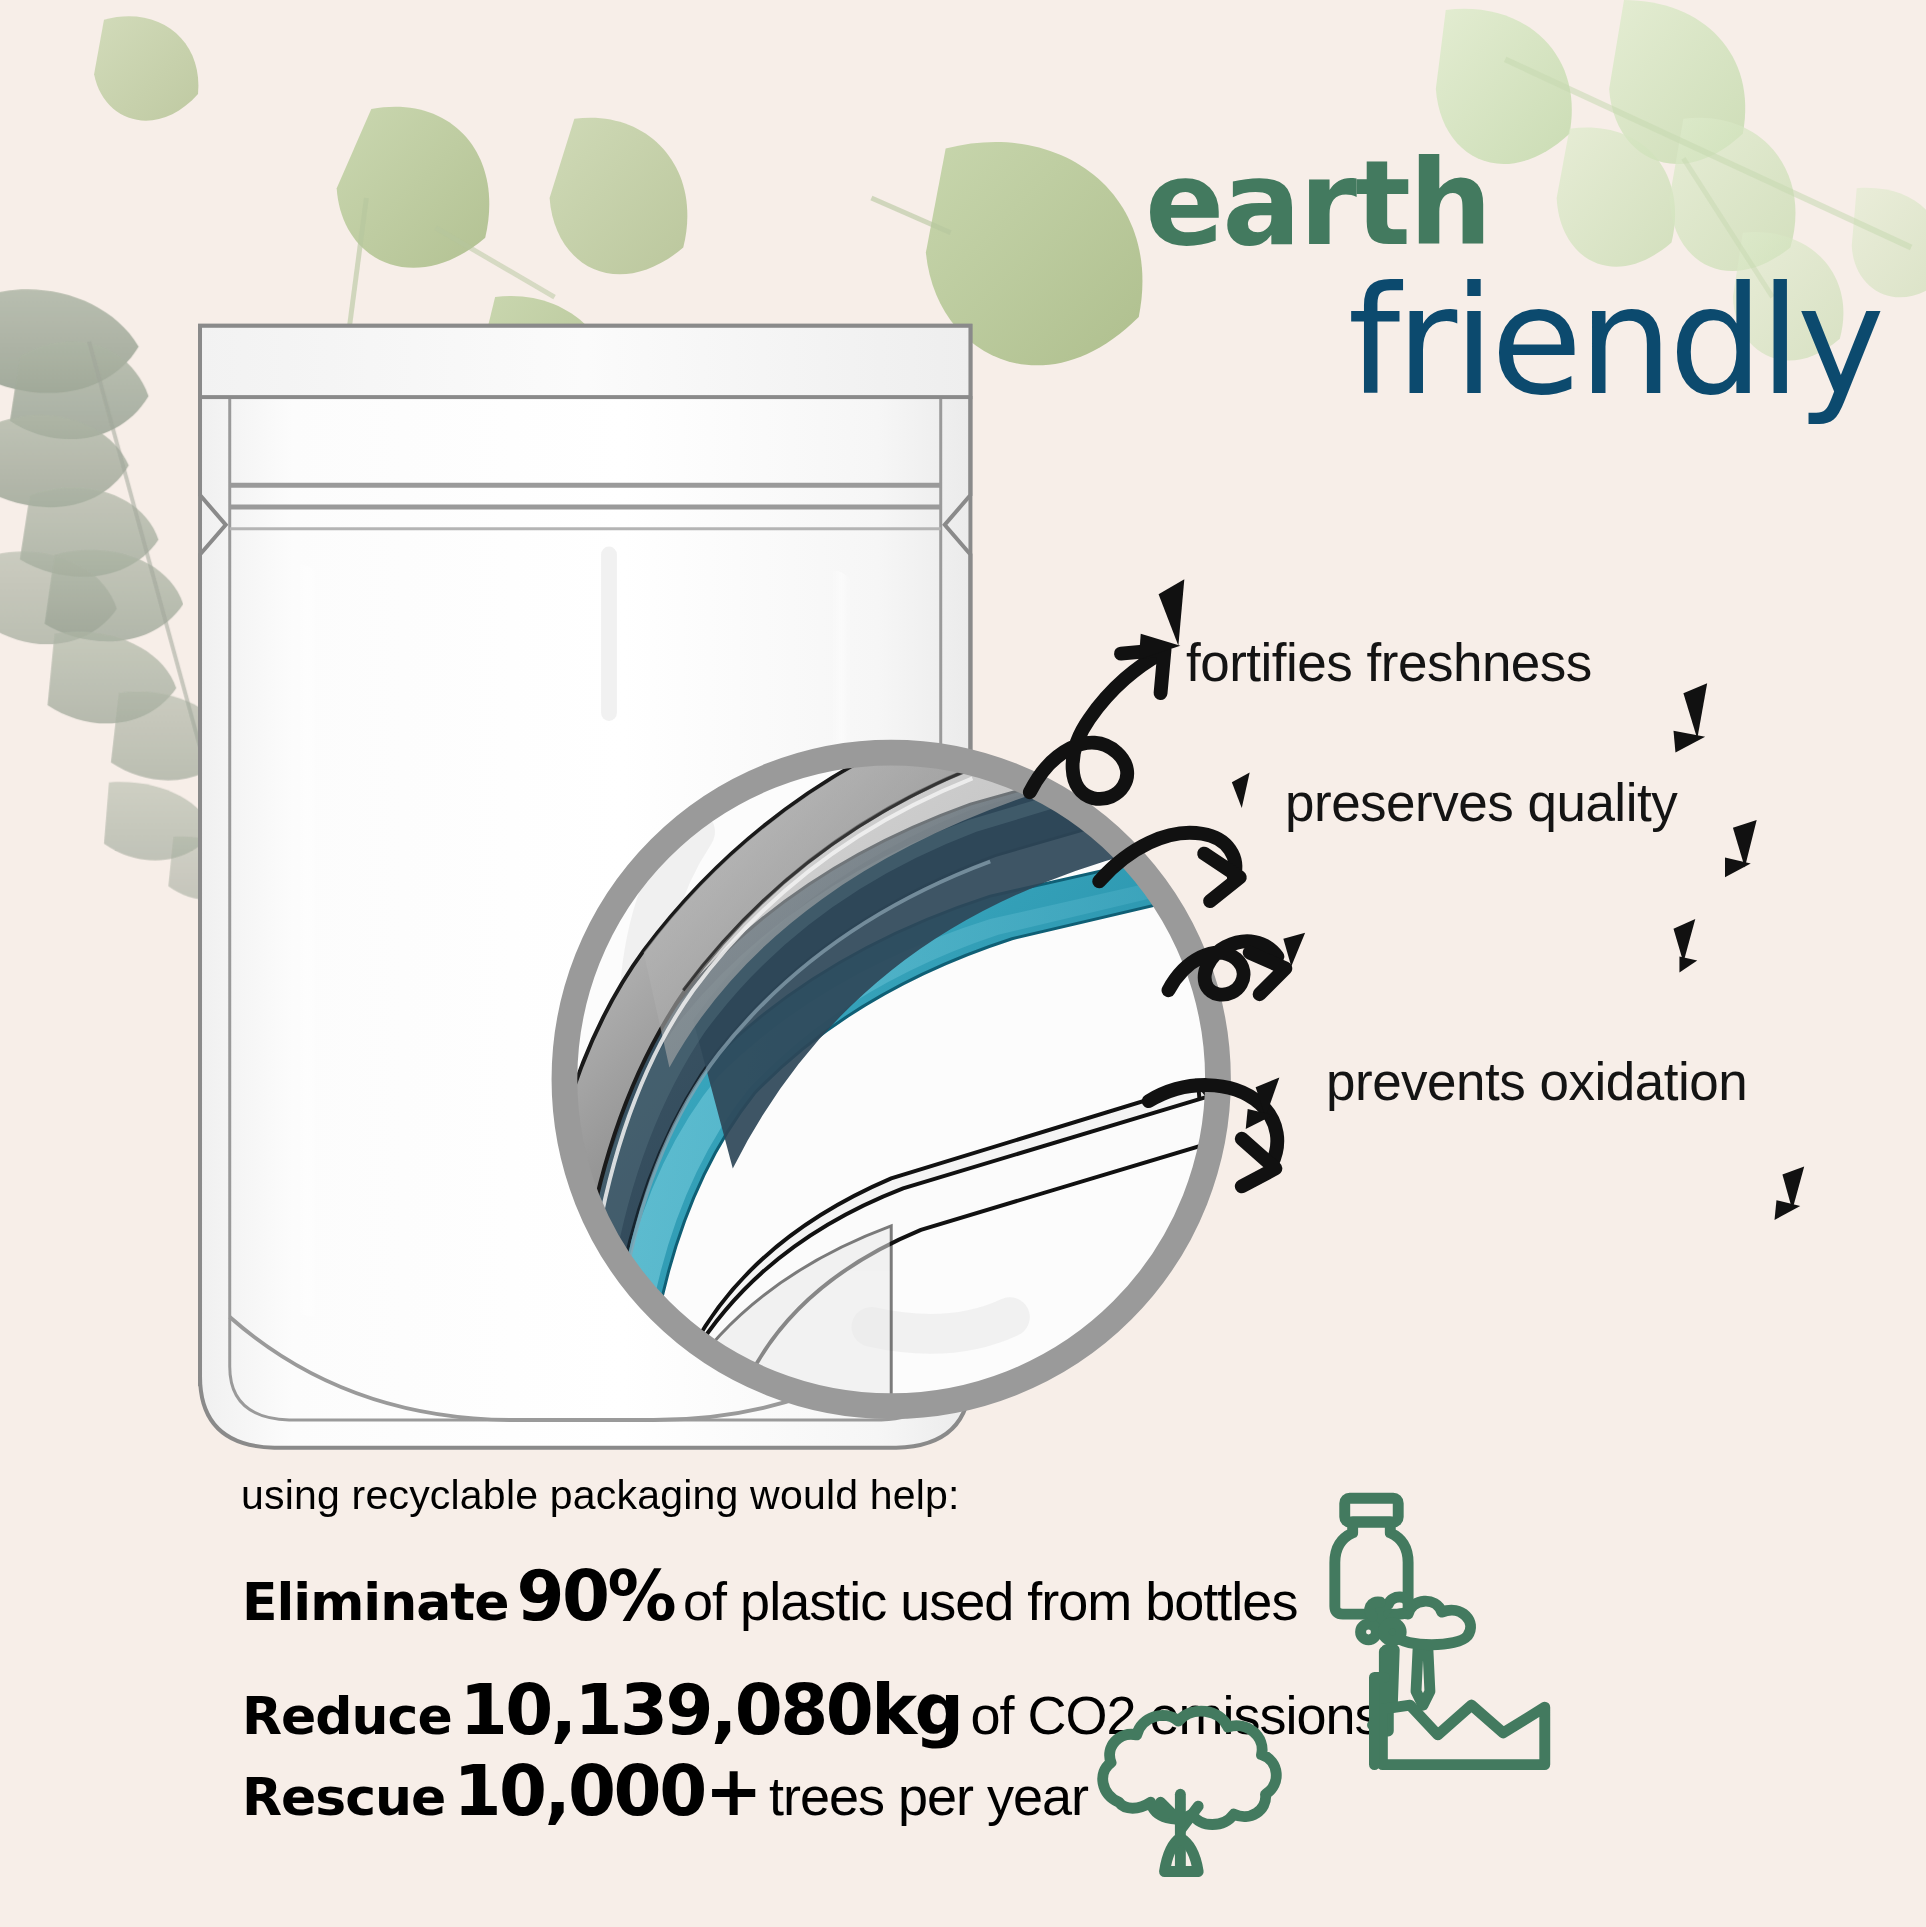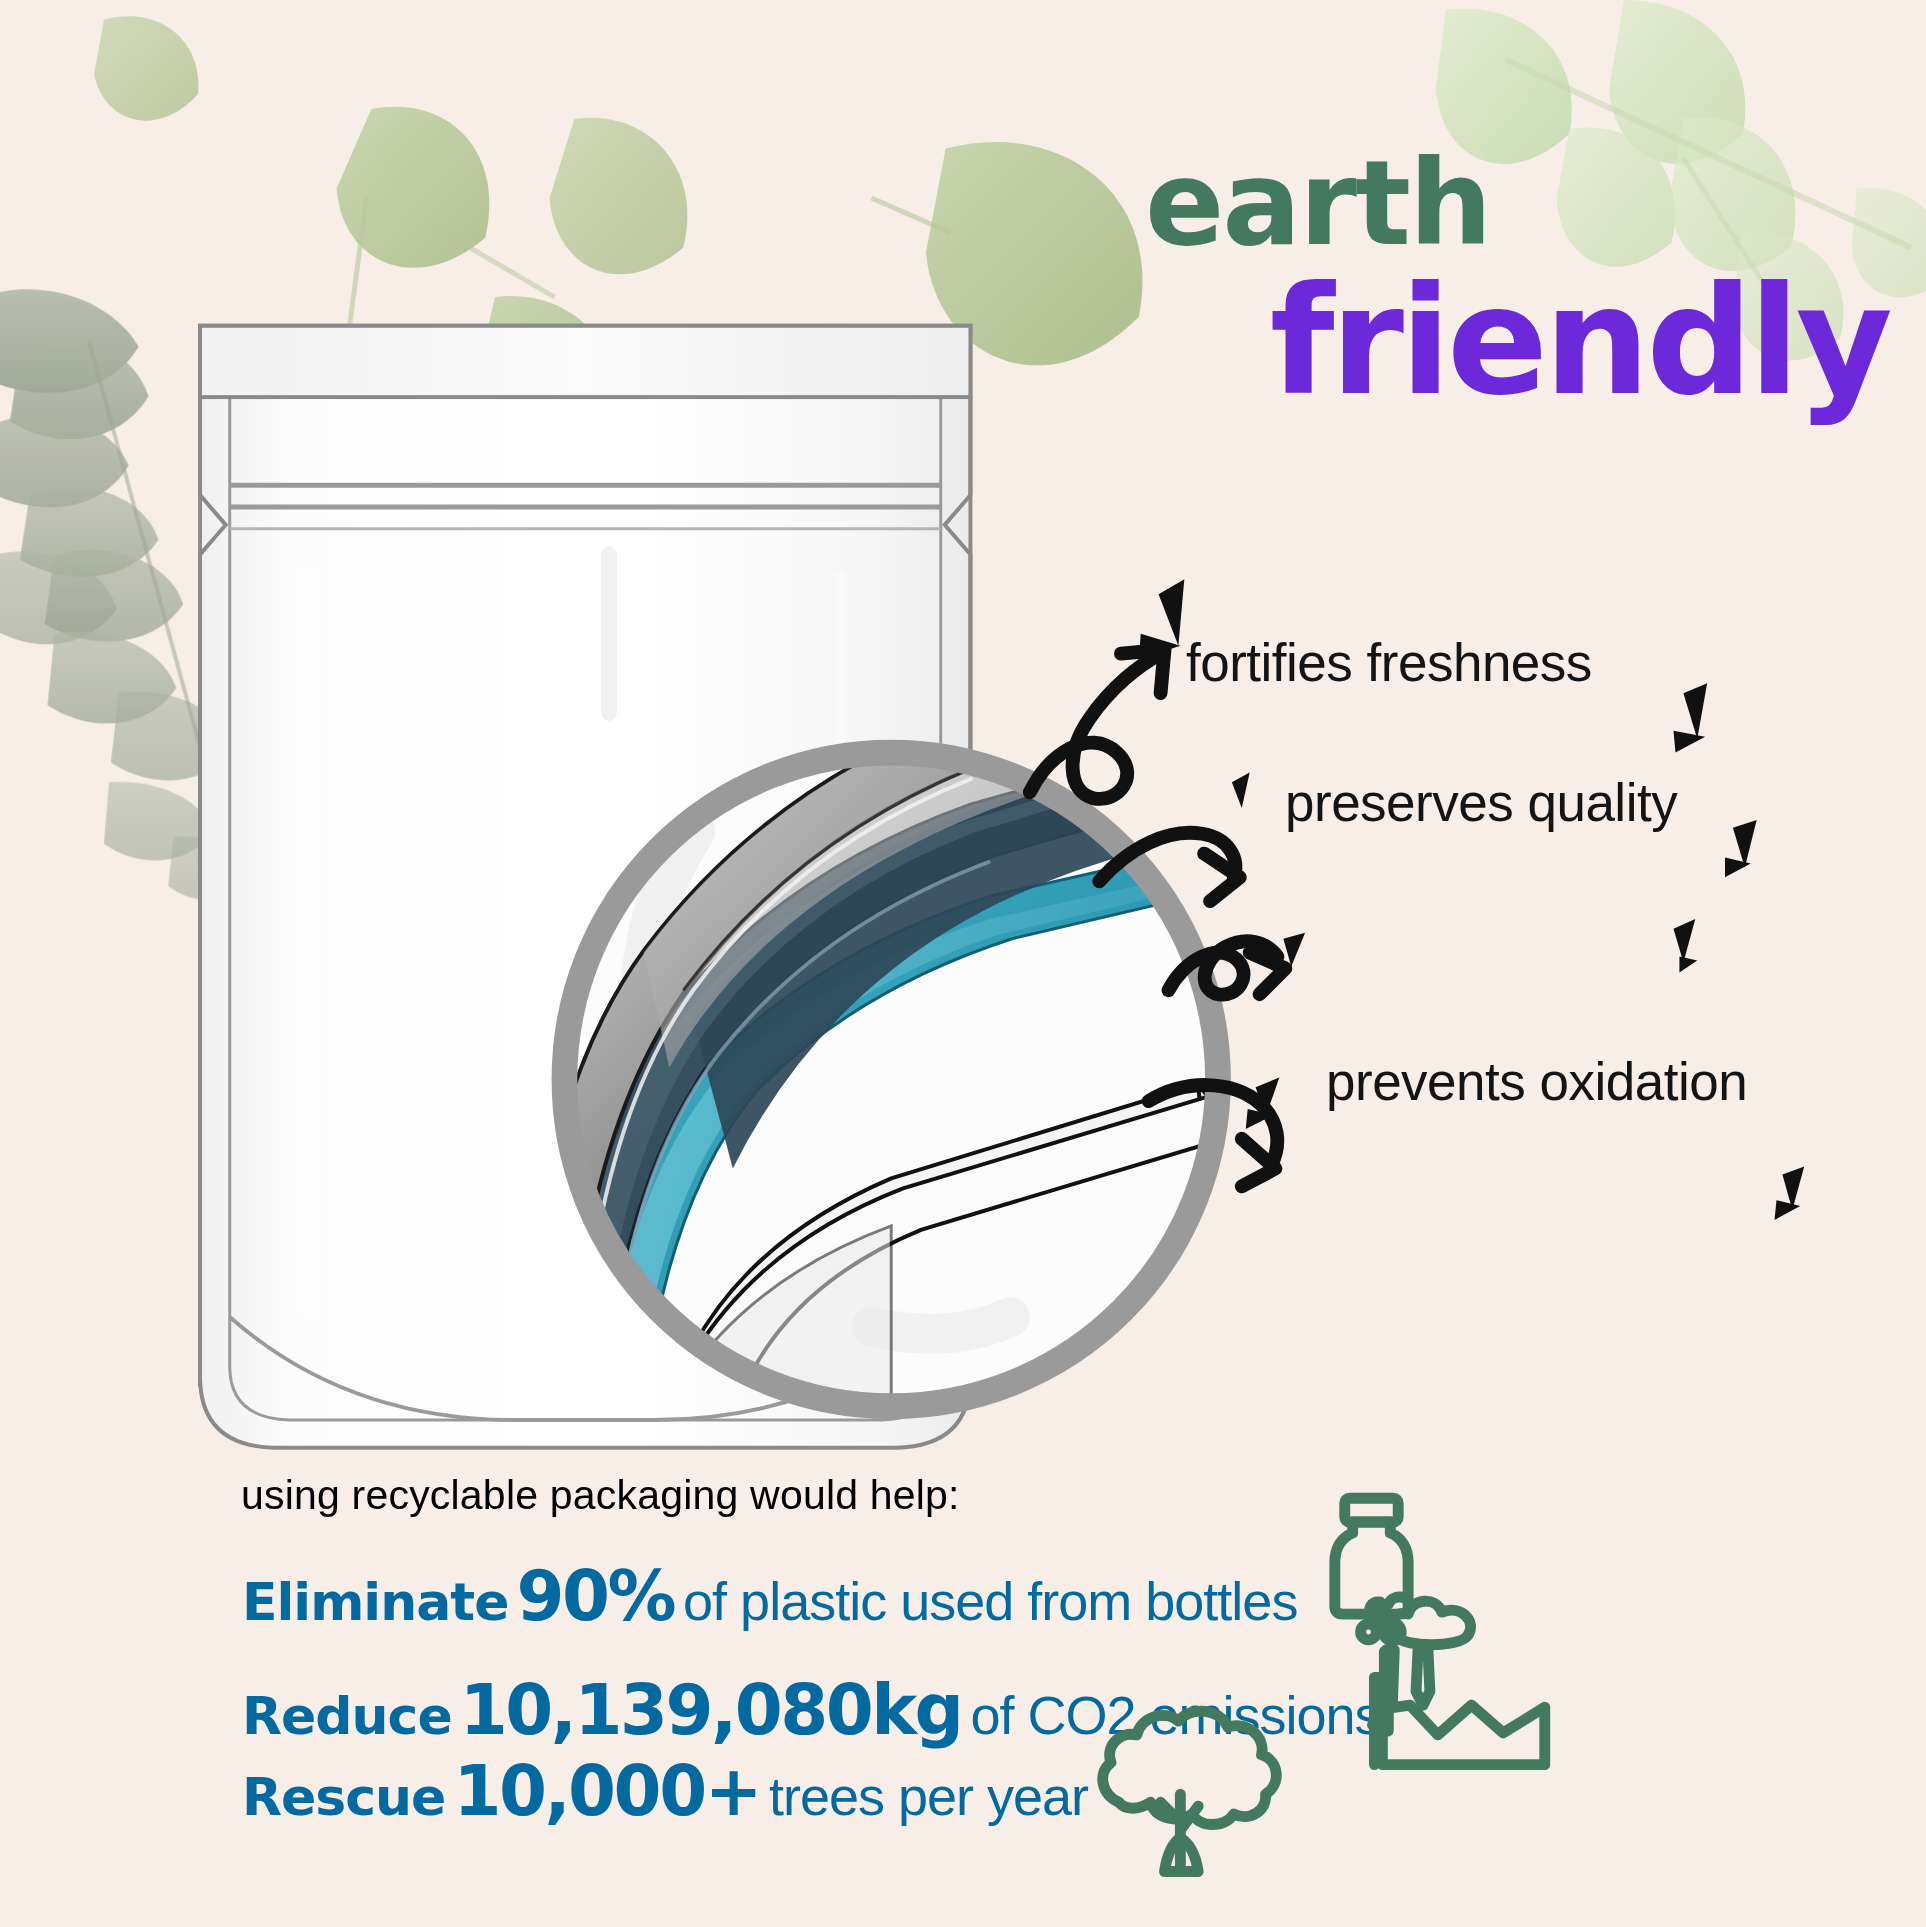--- a/index.html
+++ b/index.html
@@ -39,26 +39,26 @@
     font-size: 117px;
     line-height: 0.98;
     letter-spacing: -2px;
     color: #437a5f;
     margin: 8px;
     text-align: left;
   }
   .headline-friendly {
     display: block;
     font-family: "DejaVu Sans", sans-serif;
-    font-weight: 700;
+    font-weight: 400;
     font-size: 149px;
     line-height: 0.96;
     letter-spacing: -4px;
-    color: #6d28d9;
-    margin: 0;
+    color: #0c4a6e;
+    margin: 8px;
     text-align: right;
     white-space: nowrap;
   }
   .headline-sub {
     display: block;
     font-family: "Liberation Sans", sans-serif;
     font-weight: 400;
     font-size: 45px;
     letter-spacing: 0.5px;
     color: #87a992;
@@ -90,21 +90,21 @@
     font-weight: 400;
     font-size: 41px;
     letter-spacing: 0.2px;
     color: #000000;
     white-space: nowrap;
   }
   .stat-row {
     position: absolute;
     left: 242px;
     white-space: nowrap;
-    color: #0369a1;
+    color: #000000;
     font-family: "DejaVu Sans", sans-serif;
     line-height: 1;
   }
   .stat-row-1 { top: 1562px; }
   .stat-row-2 { top: 1676px; }
   .stat-row-3 { top: 1757px; }
 
   .stat-verb {
     font-family: "DejaVu Sans", sans-serif;
     font-weight: 700;

